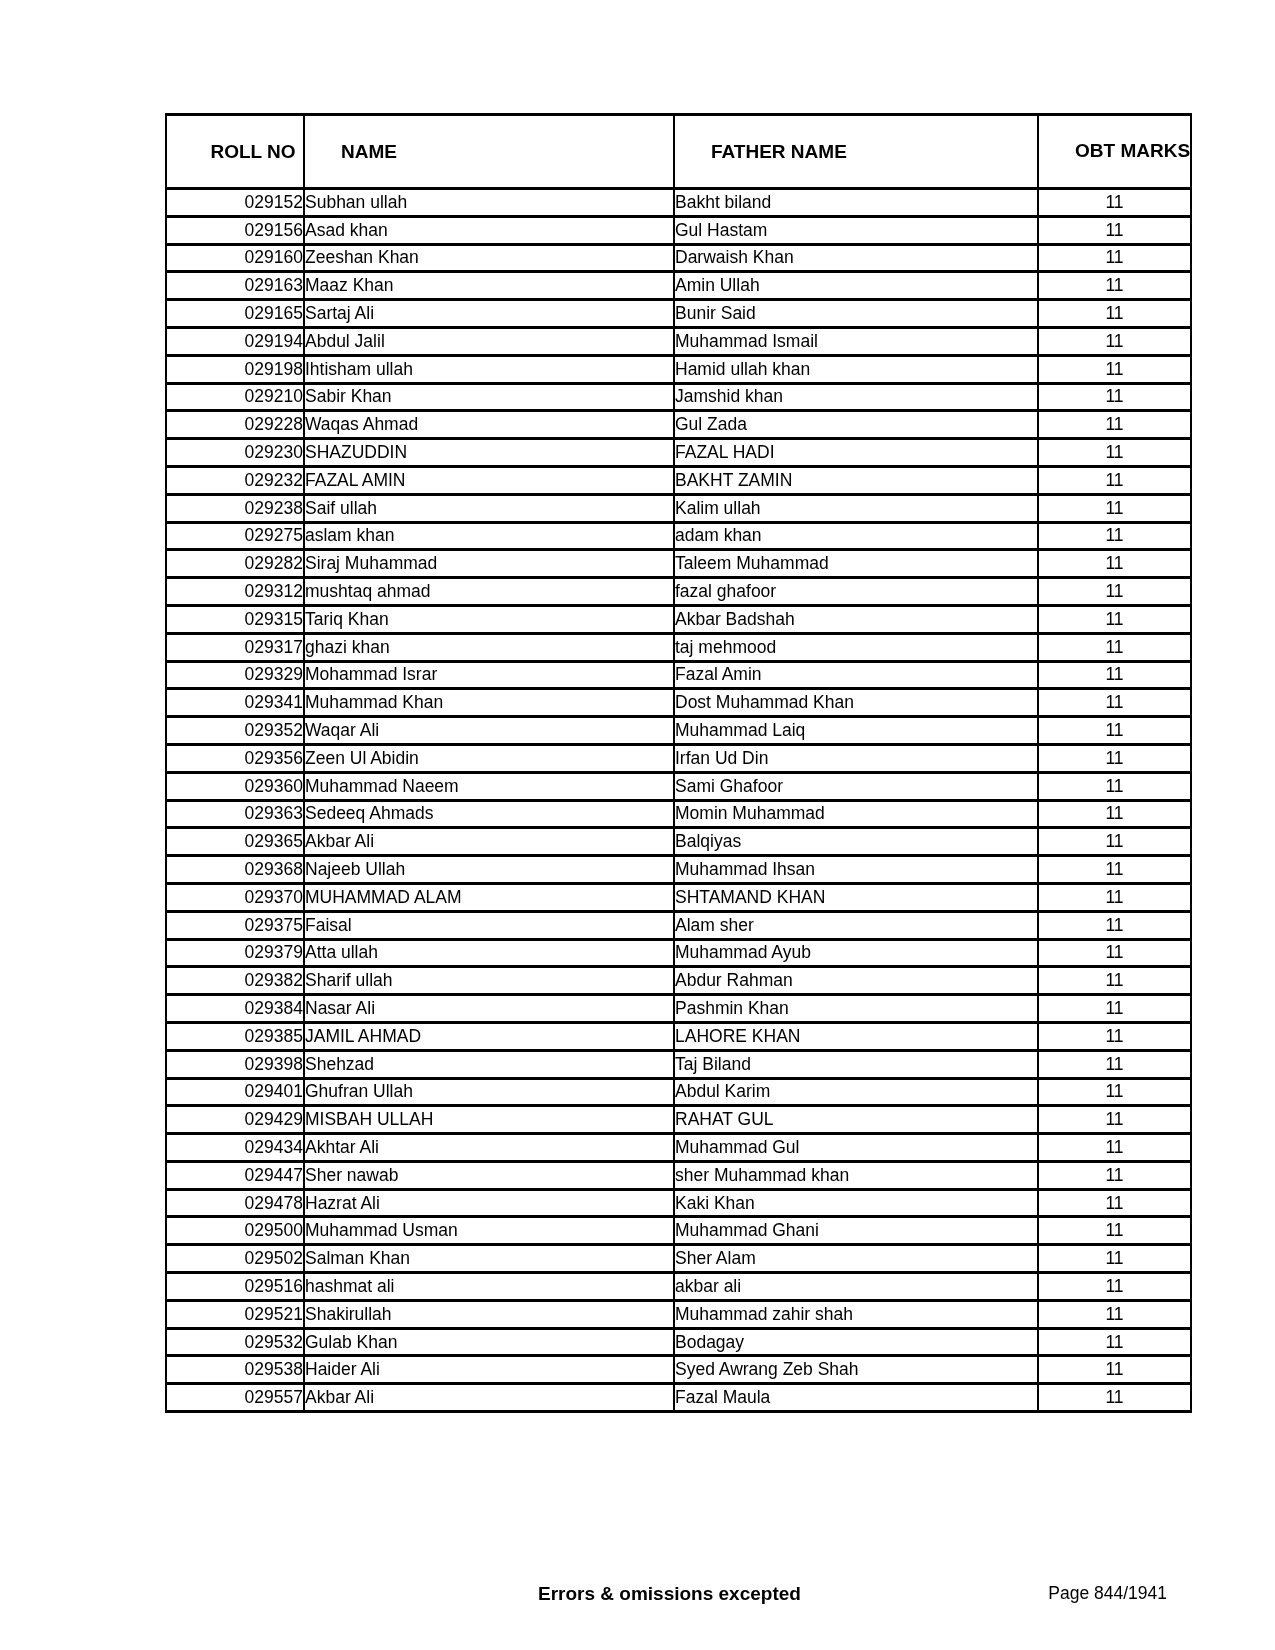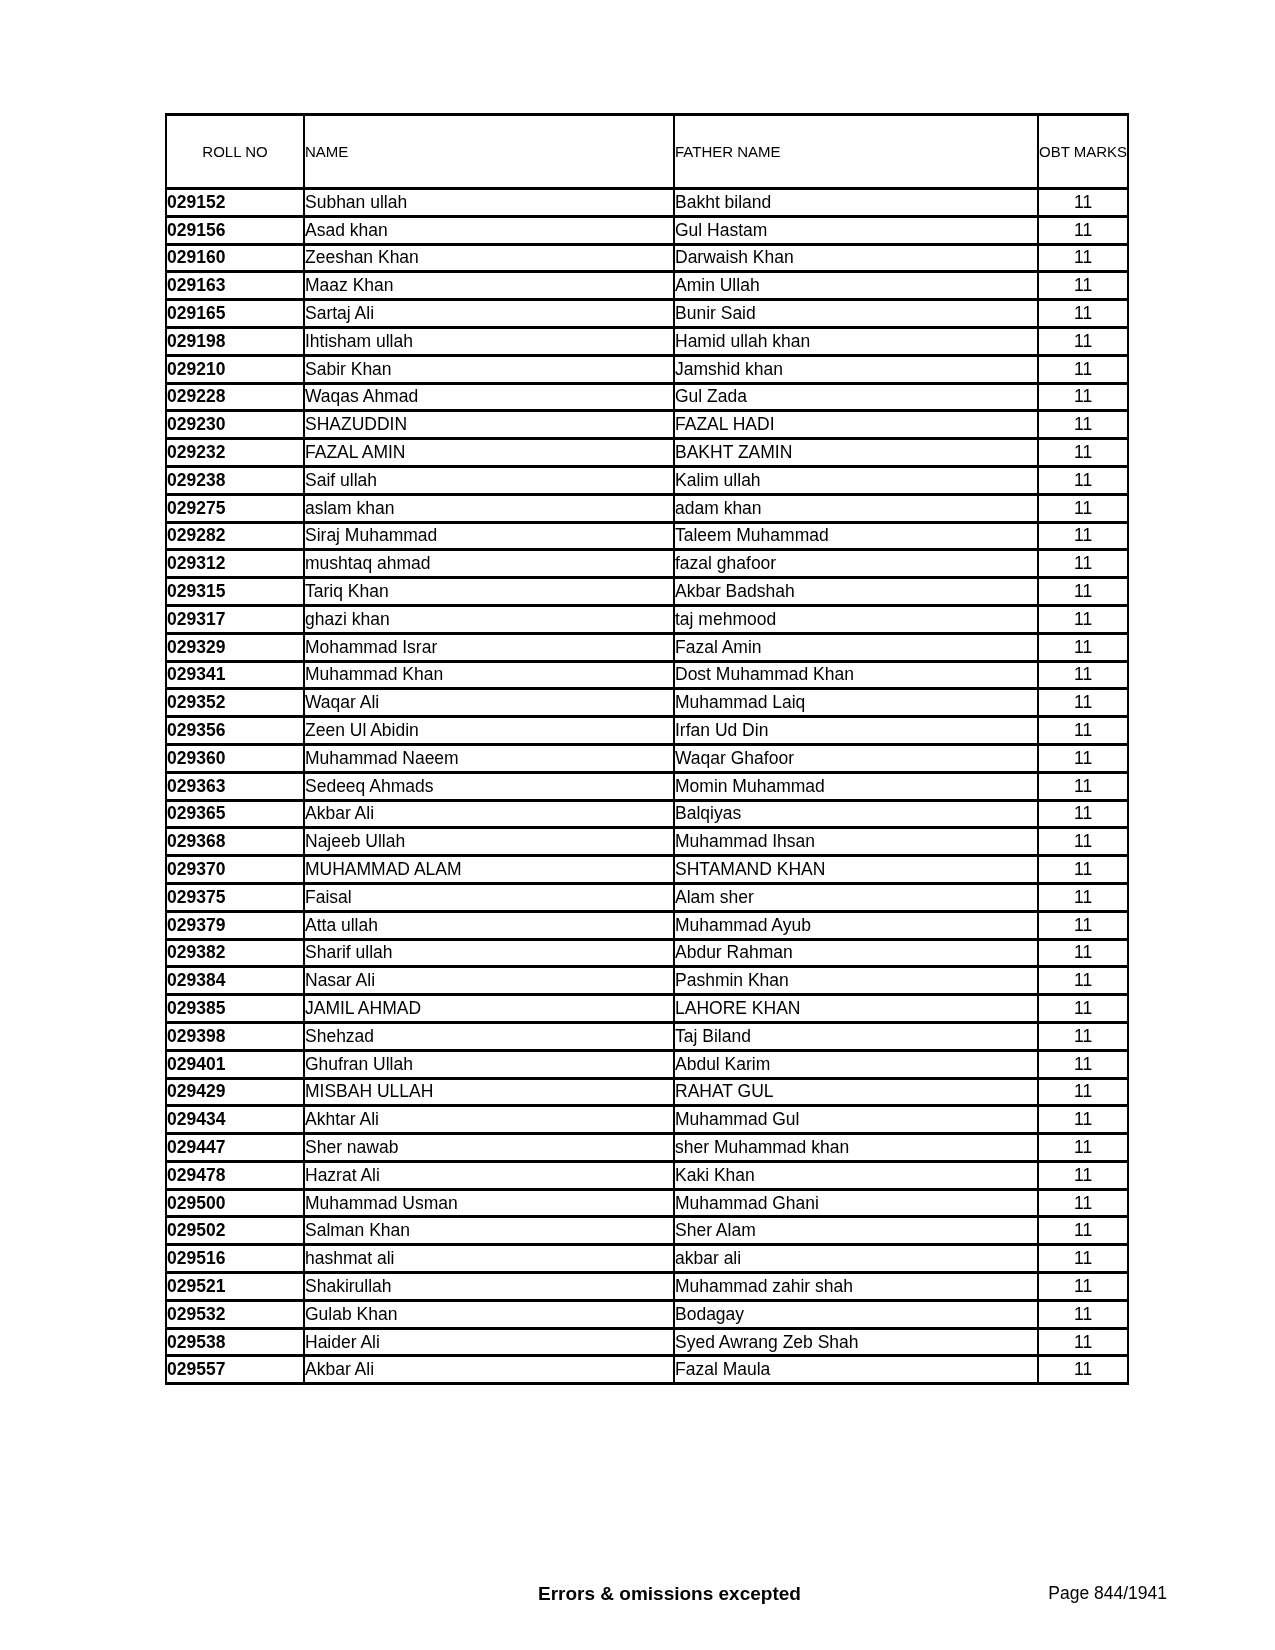--- a/index.html
+++ b/index.html
@@ -26,32 +26,33 @@
     border: 2.5px solid #000000;
     border-top-width: 3px;
     border-bottom-width: 3px;
     overflow: hidden;
     white-space: nowrap;
     vertical-align: middle;
     padding: 0;
   }
   .results-table th {
     height: 71px;
-    font-size: 15px;
-    font-weight: normal;
+    font-size: 19px;
+    font-weight: bold;
+    padding-left: 36px;
   }
   .results-table td {
     height: 24.8px;
     font-size: 17.5px;
   }
   .h-roll   { text-align: center; }
   .h-name,
   .h-father { text-align: left; padding-left: 4px; margin-top: 38px; }
   .h-marks  { text-align: right; white-space: normal; line-height: 1.3; font-size: 17px; }
-  .cell-roll   { text-align: left; font-weight: bold; }
+  .cell-roll   { text-align: right; font-weight: normal; }
   .cell-name,
   .cell-father { text-align: left; padding-left: 4px; }
   .cell-marks  { text-align: center; }
   .footer-note {
     position: absolute;
     top: 1583px;
     left: 538px;
     font-size: 19px;
     font-weight: bold;
   }
@@ -110,20 +111,26 @@
     <td class="cell-marks">11</td>
   </tr>
 
   <tr>
     <td class="cell-roll">029165</td>
     <td class="cell-name">Sartaj Ali</td>
     <td class="cell-father">Bunir Said</td>
     <td class="cell-marks">11</td>
   </tr>
 
+  <tr>
+    <td class="cell-roll">029194</td>
+    <td class="cell-name">Abdul Jalil</td>
+    <td class="cell-father">Muhammad Ismail</td>
+    <td class="cell-marks">11</td>
+  </tr>
 
   <tr>
     <td class="cell-roll">029198</td>
     <td class="cell-name">Ihtisham ullah</td>
     <td class="cell-father">Hamid ullah khan</td>
     <td class="cell-marks">11</td>
   </tr>
 
   <tr>
     <td class="cell-roll">029210</td>
@@ -219,21 +226,21 @@
   <tr>
     <td class="cell-roll">029356</td>
     <td class="cell-name">Zeen Ul Abidin</td>
     <td class="cell-father">Irfan Ud Din</td>
     <td class="cell-marks">11</td>
   </tr>
 
   <tr>
     <td class="cell-roll">029360</td>
     <td class="cell-name">Muhammad Naeem</td>
-    <td class="cell-father">Waqar Ghafoor</td>
+    <td class="cell-father">Sami Ghafoor</td>
     <td class="cell-marks">11</td>
   </tr>
 
   <tr>
     <td class="cell-roll">029363</td>
     <td class="cell-name">Sedeeq Ahmads</td>
     <td class="cell-father">Momin Muhammad</td>
     <td class="cell-marks">11</td>
   </tr>
 

